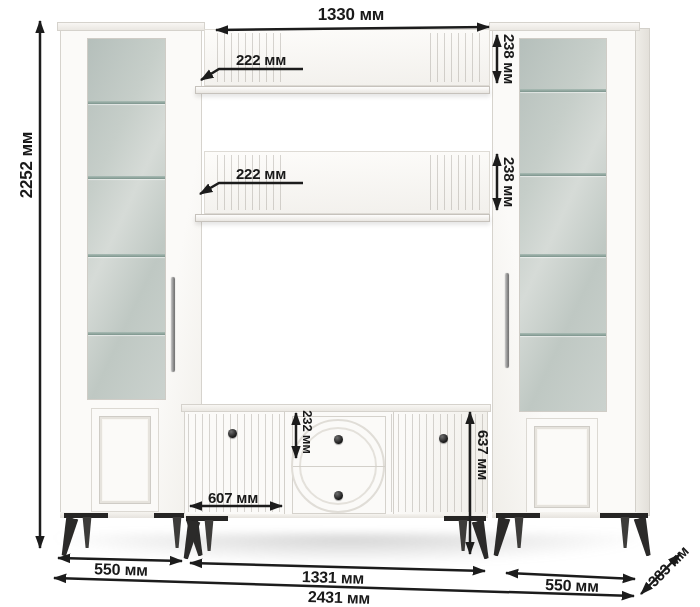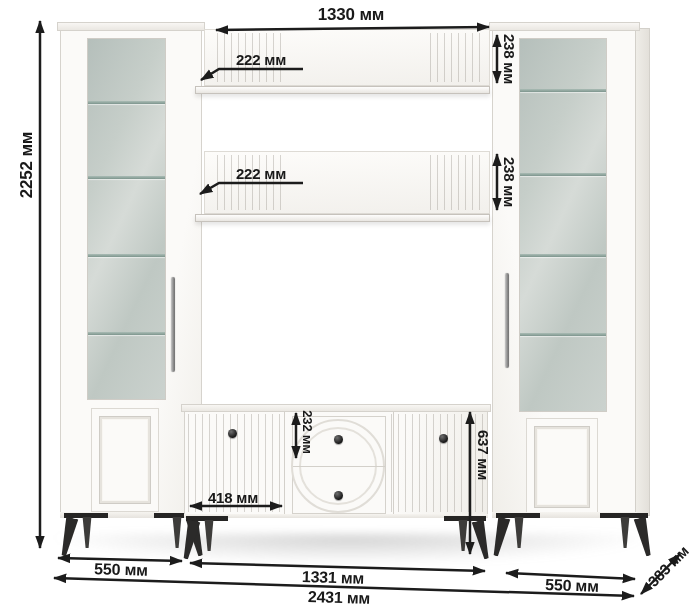--- a/index.html
+++ b/index.html
@@ -186,21 +186,21 @@
     </g>
   </svg>
 
   <div class="dim s17" style="left:351px;top:14px;transform:translate(-50%,-50%);">1330 мм</div>
   <div class="dim s17" style="left:26px;top:165px;transform:translate(-50%,-50%) rotate(-90deg);">2252 мм</div>
   <div class="dim s15" style="left:509px;top:59px;transform:translate(-50%,-50%) rotate(90deg);">238 мм</div>
   <div class="dim s15" style="left:509px;top:182px;transform:translate(-50%,-50%) rotate(90deg);">238 мм</div>
   <div class="dim s15" style="left:261px;top:59px;transform:translate(-50%,-50%);">222 мм</div>
   <div class="dim s15" style="left:261px;top:173px;transform:translate(-50%,-50%);">222 мм</div>
   <div class="dim s13" style="left:307px;top:432px;transform:translate(-50%,-50%) rotate(90deg);">232 мм</div>
-  <div class="dim s15" style="left:233px;top:497px;transform:translate(-50%,-50%);">418 мм</div>
+  <div class="dim s15" style="left:233px;top:497px;transform:translate(-50%,-50%);">607 мм</div>
   <div class="dim s15" style="left:483px;top:455px;transform:translate(-50%,-50%) rotate(90deg);">637 мм</div>
   <div class="dim s16" style="left:121px;top:570px;transform:translate(-50%,-50%) rotate(1.5deg);">550 мм</div>
   <div class="dim s16" style="left:333px;top:578px;transform:translate(-50%,-50%) rotate(1.8deg);">1331 мм</div>
   <div class="dim s16" style="left:572px;top:586px;transform:translate(-50%,-50%) rotate(2deg);">550 мм</div>
   <div class="dim s16" style="left:339px;top:598px;transform:translate(-50%,-50%) rotate(1.8deg);">2431 мм</div>
   <div class="dim s15" style="left:668px;top:566px;transform:translate(-50%,-50%) rotate(-45deg);">383 мм</div>
 
 </div>
 
 </body></html>

